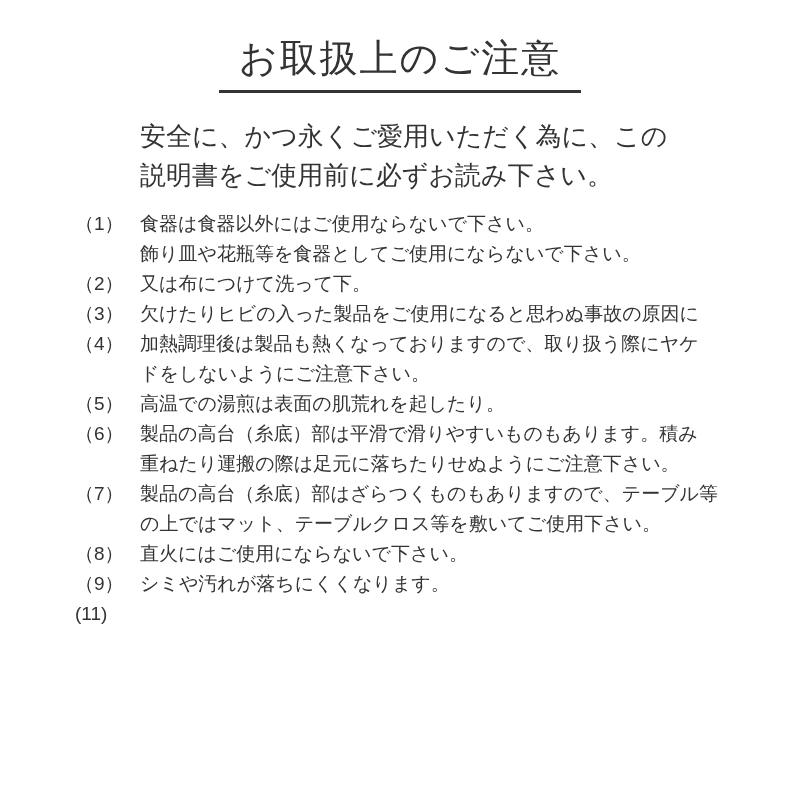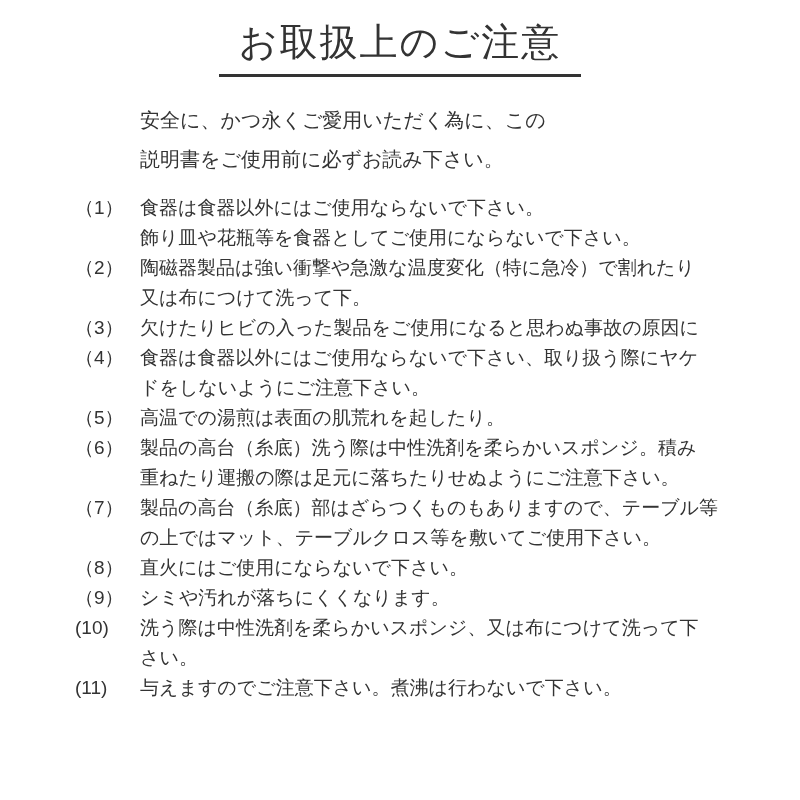--- a/index.html
+++ b/index.html
@@ -9,38 +9,38 @@
     height: 800px;
     background: #ffffff;
     overflow: hidden;
   }
   body {
     font-family: "Liberation Sans", "DejaVu Sans", sans-serif;
     color: #333333;
     -webkit-font-smoothing: antialiased;
   }
   .doc {
-    padding-top: 20px;
+    padding-top: 36px;
   }
   .title-wrap {
     text-align: center;
   }
   .title {
     display: inline-block;
     font-size: 38px;
     font-weight: 500;
     letter-spacing: 2px;
     margin: 0;
     padding: 0 20px 8px 20px;
     border-bottom: 3px solid #333333;
     line-height: 1.2;
   }
   .intro {
     margin: 24px 60px 0 140px;
-    font-size: 20px;
+    font-size: 26px;
     line-height: 39px;
     font-weight: 400;
   }
   .intro-line {
     display: block;
     white-space: nowrap;
   }
   .notes {
     margin: 14px 40px 0 75px;
     font-size: 19px;
@@ -83,51 +83,50 @@
       <span class="note-num">（1）</span>
       <span class="note-text">
         <span class="note-line">食器は食器以外にはご使用ならないで下さい。</span>
         <span class="note-line">飾り皿や花瓶等を食器としてご使用にならないで下さい。</span>
       </span>
     </div>
 
     <div class="note-row">
       <span class="note-num">（2）</span>
       <span class="note-text">
-        <span class="note-line">陶磁器製品は強い衝撃や急激な温度変化（特に急冷）で割れたり</span>
         <span class="note-line">又は布につけて洗って下。</span>
       </span>
     </div>
 
     <div class="note-row">
       <span class="note-num">（3）</span>
       <span class="note-text">
         <span class="note-line">欠けたりヒビの入った製品をご使用になると思わぬ事故の原因に</span>
       </span>
     </div>
 
     <div class="note-row">
       <span class="note-num">（4）</span>
       <span class="note-text">
-        <span class="note-line">食器は食器以外にはご使用ならないで下さい、取り扱う際にヤケ</span>
+        <span class="note-line">加熱調理後は製品も熱くなっておりますので、取り扱う際にヤケ</span>
         <span class="note-line">ドをしないようにご注意下さい。</span>
       </span>
     </div>
 
     <div class="note-row">
       <span class="note-num">（5）</span>
       <span class="note-text">
         <span class="note-line">高温での湯煎は表面の肌荒れを起したり。</span>
       </span>
     </div>
 
     <div class="note-row">
       <span class="note-num">（6）</span>
       <span class="note-text">
-        <span class="note-line">製品の高台（糸底）洗う際は中性洗剤を柔らかいスポンジ。積み</span>
+        <span class="note-line">製品の高台（糸底）部は平滑で滑りやすいものもあります。積み</span>
         <span class="note-line">重ねたり運搬の際は足元に落ちたりせぬようにご注意下さい。</span>
       </span>
     </div>
 
     <div class="note-row">
       <span class="note-num">（7）</span>
       <span class="note-text">
         <span class="note-line">製品の高台（糸底）部はざらつくものもありますので、テーブル等</span>
         <span class="note-line">の上ではマット、テーブルクロス等を敷いてご使用下さい。</span>
       </span>
@@ -140,29 +139,21 @@
       </span>
     </div>
 
     <div class="note-row">
       <span class="note-num">（9）</span>
       <span class="note-text">
         <span class="note-line">シミや汚れが落ちにくくなります。</span>
       </span>
     </div>
 
-    <div class="note-row">
-      <span class="note-num">(10)</span>
-      <span class="note-text">
-        <span class="note-line">洗う際は中性洗剤を柔らかいスポンジ、又は布につけて洗って下</span>
-        <span class="note-line">さい。</span>
-      </span>
-    </div>
 
     <div class="note-row">
       <span class="note-num">(11)</span>
       <span class="note-text">
-        <span class="note-line">与えますのでご注意下さい。煮沸は行わないで下さい。</span>
       </span>
     </div>
 
   </div>
 </div>
 
 </body></html>

